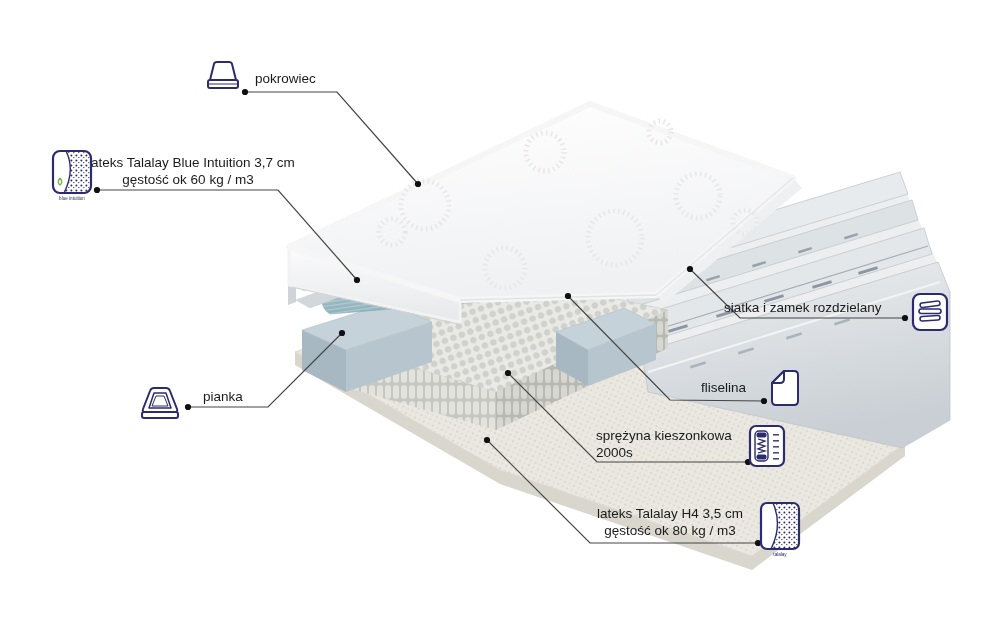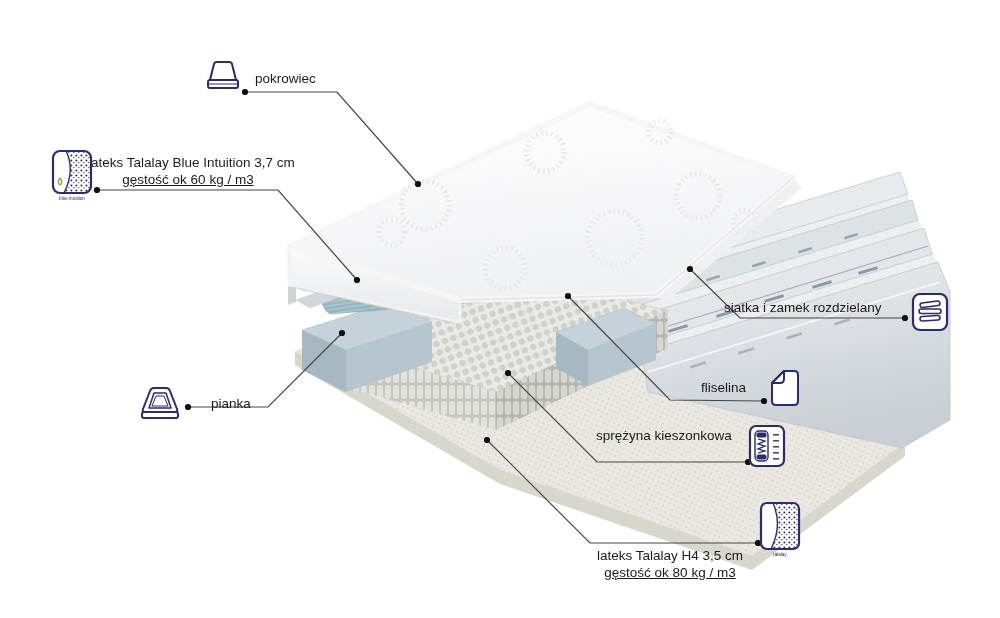--- a/index.html
+++ b/index.html
@@ -1,27 +1,27 @@
 <!DOCTYPE html>
 <html><head>
 <meta charset="utf-8">
 <style>
   html,body{margin:0;padding:0;background:#ffffff;}
   .stage{position:relative;width:1000px;height:618px;background:#ffffff;
          font-family:"Liberation Sans",sans-serif;overflow:hidden;padding-left:8px;}
   .illustration{position:absolute;left:0;top:0;width:1000px;height:618px;}
   .lbl{position:absolute;font-size:13.5px;line-height:17px;color:#1a1a1a;white-space:nowrap;}
-  .lbl .l2{display:block;text-decoration:underline;}
+  .lbl .l2{display:block;}
   #lab-pokrowiec{left:255px;top:70px;}
   #lab-blue{left:88px;top:154px;width:200px;text-align:center;}
   #lab-siatka{left:724px;top:299px;width:178px;text-align:left;}
   #lab-fliselina{left:652px;top:379px;width:94px;text-align:right;}
   #lab-sprezyna{left:596px;top:427px;width:154px;text-align:left;}
-  #lab-h4{left:590px;top:505px;width:160px;text-align:center;margin-top:42px;}
-  #lab-pianka{left:211px;top:388px;margin-top:7px;}
+  #lab-h4{left:590px;top:505px;width:160px;text-align:center;}
+  #lab-pianka{left:203px;top:388px;}
   .ico{position:absolute;}
   .ico svg{display:block;width:100%;height:100%;}
   #ic-pokrowiec{left:203px;top:59px;width:40px;height:34px;}
   #ic-blue{left:50px;top:149px;width:44px;height:54px;}
   #ic-siatka{left:911px;top:291px;width:38px;height:42px;}
   #ic-fliselina{left:764px;top:367px;width:38px;height:44px;}
   #ic-sprezyna{left:748px;top:424px;width:38px;height:44px;}
   #ic-h4{left:758px;top:501px;width:44px;height:56px;}
   #ic-pianka{left:139px;top:383px;width:42px;height:38px;}
 </style>
@@ -195,20 +195,21 @@
   <div class="lbl" id="lab-siatka">
     <span>siatka i zamek rozdzielany</span>
   </div>
 
   <div class="lbl" id="lab-fliselina">
     <span>fliselina</span>
   </div>
 
   <div class="lbl" id="lab-sprezyna">
     <span class="l1">sprężyna kieszonkowa</span>
+    <span class="l2">2000s</span>
   </div>
 
   <div class="lbl" id="lab-h4">
     <span class="l1">lateks Talalay H4 3,5 cm</span>
     <span class="l2">gęstość ok 80 kg / m3</span>
   </div>
 
   <div class="lbl" id="lab-pianka">
     <span>pianka</span>
   </div>

